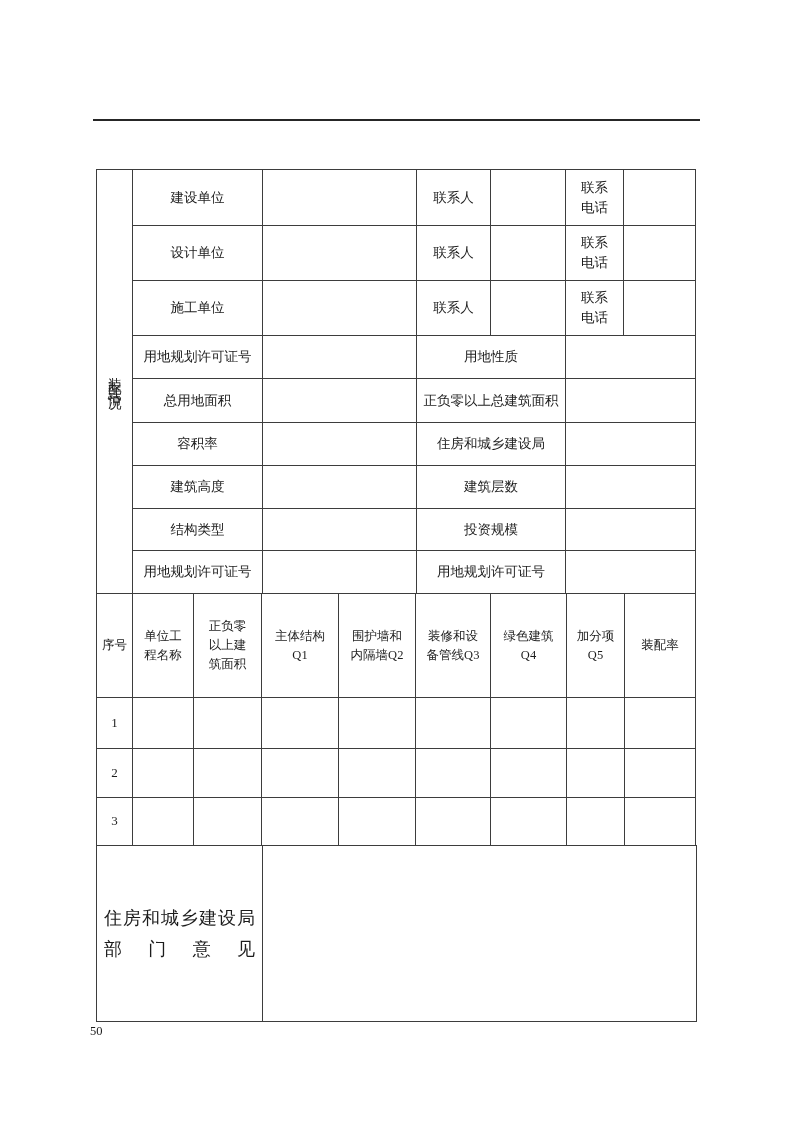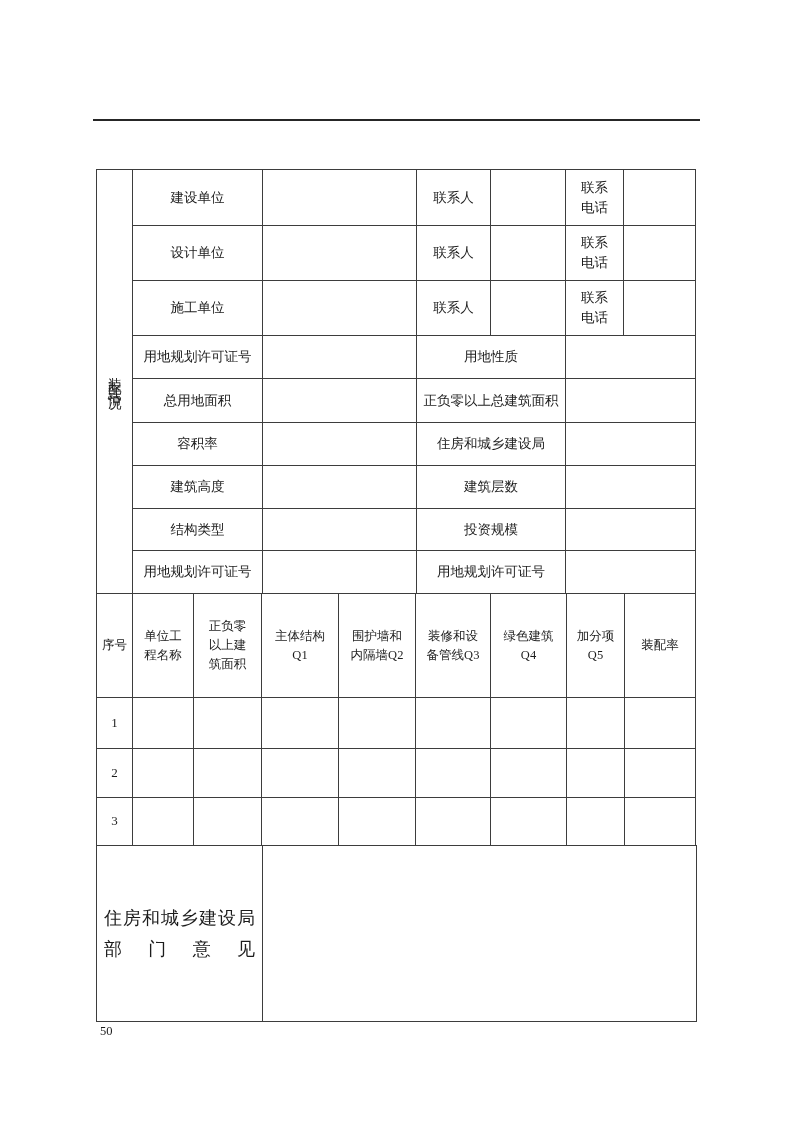--- a/index.html
+++ b/index.html
@@ -74,21 +74,21 @@
   .jline {
     text-align: justify;
     text-align-last: justify;
     text-justify: inter-character;
     font-size: 18px;
     line-height: 1.7;
   }
 
   .page-number {
     position: absolute;
-    left: 100px; top: 1024px;
+    left: 90px; top: 1024px;
     font-size: 12.5px;
     font-family: "Liberation Serif", "DejaVu Serif", serif;
   }
 </style>
 </head>
 <body>
 
 <div class="sheet">
 
   <div class="header-rule"></div>

